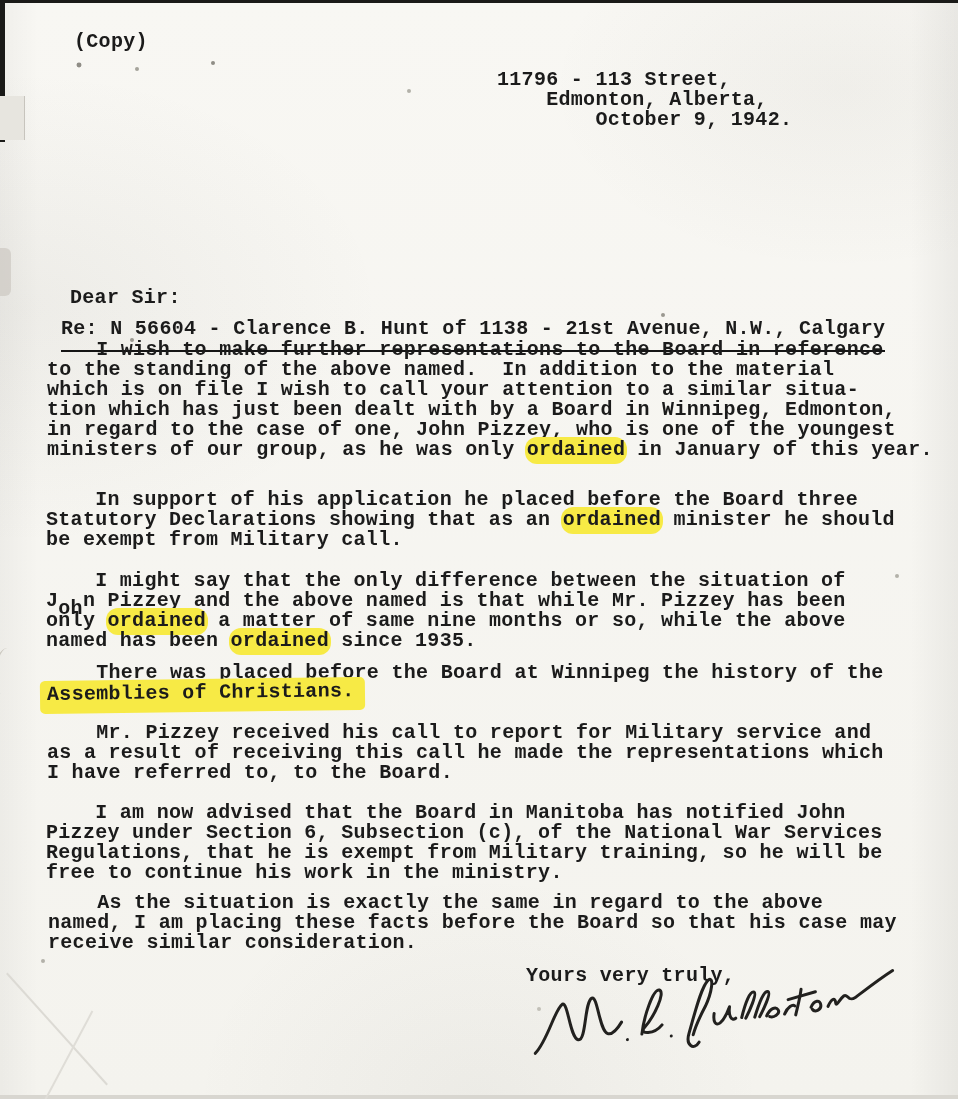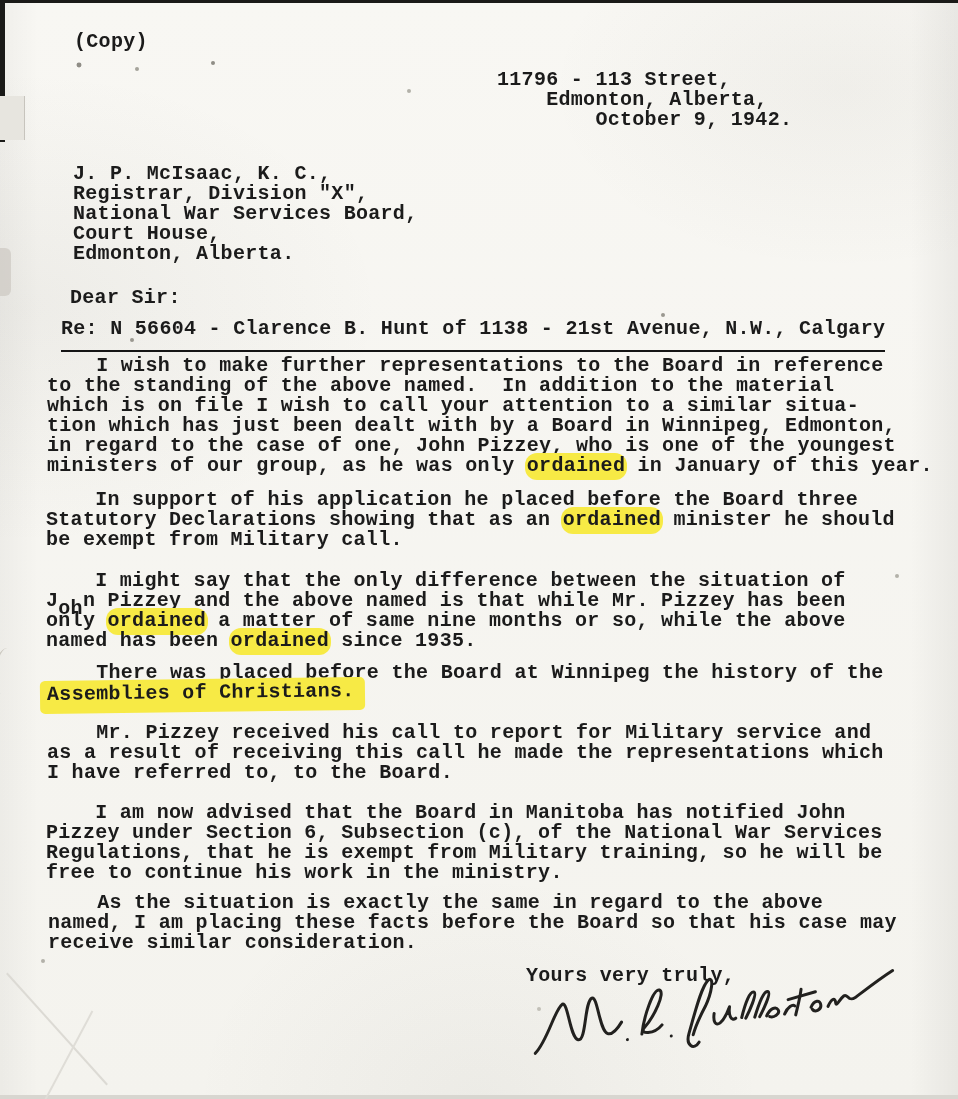--- a/index.html
+++ b/index.html
@@ -15,21 +15,21 @@
     font-weight:700; color:#1b1b1b; font-size:20px; letter-spacing:0.3px;text-decoration:underline;
   }
   .line { white-space:pre; line-height:20px; height:20px; }
   .abs { position:absolute; }
   .hl { background:#f7ea45; padding:1px 2px 3px 2px; margin:-1px -2px -3px -2px; border-radius:12px; }
   .hl-big { display:inline-block; padding:4px 10px 9px 7px; margin:-4px -10px -9px -7px;
             border-radius:5px; transform:rotate(-0.7deg); }
   .drop { position:relative; top:8px; }
   .subject { border-bottom:2.5px solid #151515; padding-bottom:10px; }
   
-  .p0{top:356px;left:47px;} .p1{top:490px;left:46px;} .p2{top:571px;left:46px;}
+  .p0{top:340px;left:47px;} .p1{top:490px;left:46px;} .p2{top:571px;left:46px;}
   .p3{top:663px;left:47px;} .p4{top:723px;left:47px;} .p5{top:803px;left:46px;}
   .p6{top:893px;left:48px;}
   
   .frame-top { left:0; top:0; width:958px; height:3px; background:#1a1a18; }
   .frame-left { left:0; top:0; width:5px; height:142px; background:#1a1a18; }
   .notch { left:0; top:96px; width:24px; height:44px; background:#e7e5df; border-right:1px solid #c7c4bd; }
   .edge-smudge { left:0; top:248px; width:11px; height:48px; background:#cfccc5; border-radius:0 6px 6px 0; opacity:.8; }
   .bottom-line { left:0; top:1095px; width:958px; height:4px; background:#d8d6d0; }
   .paren-mark { left:-6px; top:648px; width:18px; height:46px; border-left:2.5px solid #c9c6be;
                 border-radius:50% 0 0 50%/50% 0 0 50%; transform:rotate(8deg); }
@@ -58,27 +58,20 @@
   <div class="abs speckles"></div>
 
   <div class="abs" style="left:74px; top:30px;">(Copy)</div>
 
   <div class="abs" style="left:497px; top:70px;">
       <div class="line">11796 - 113 Street,</div>
       <div class="line">    Edmonton, Alberta,</div>
       <div class="line">        October 9, 1942.</div>
     </div>
 
-  <div class="abs" style="left:73px; top:164px;">
-      <div class="line">J. P. McIsaac, K. C.,</div>
-      <div class="line">Registrar, Division "X",</div>
-      <div class="line">National War Services Board,</div>
-      <div class="line">Court House,</div>
-      <div class="line">Edmonton, Alberta.</div>
-    </div>
 
   <div class="abs" style="left:70px; top:286px;">Dear Sir:</div>
 
   <div class="abs" style="left:61px; top:317px;">
     <span class="subject">Re: N 56604 - Clarence B. Hunt of 1138 - 21st Avenue, N.W., Calgary</span>
   </div>
 
   <div>
       <div class="abs p0">
         <div class="line"><span>    I wish to make further representations to the Board in reference</span></div>

